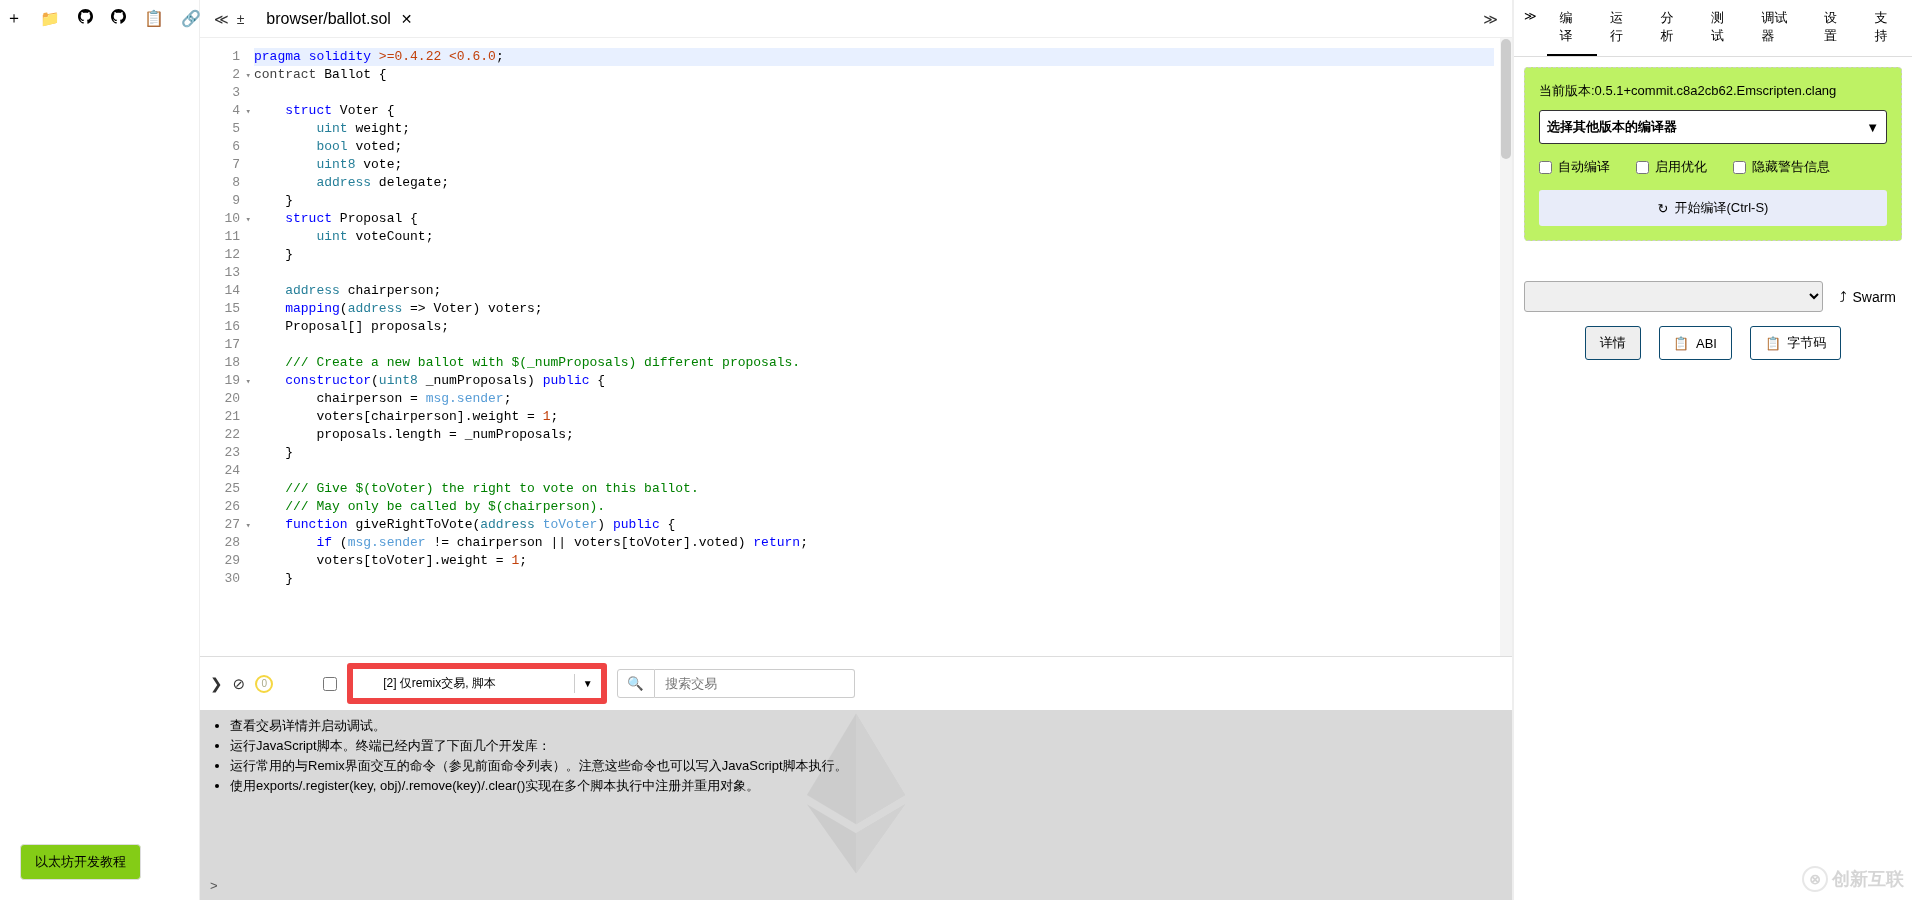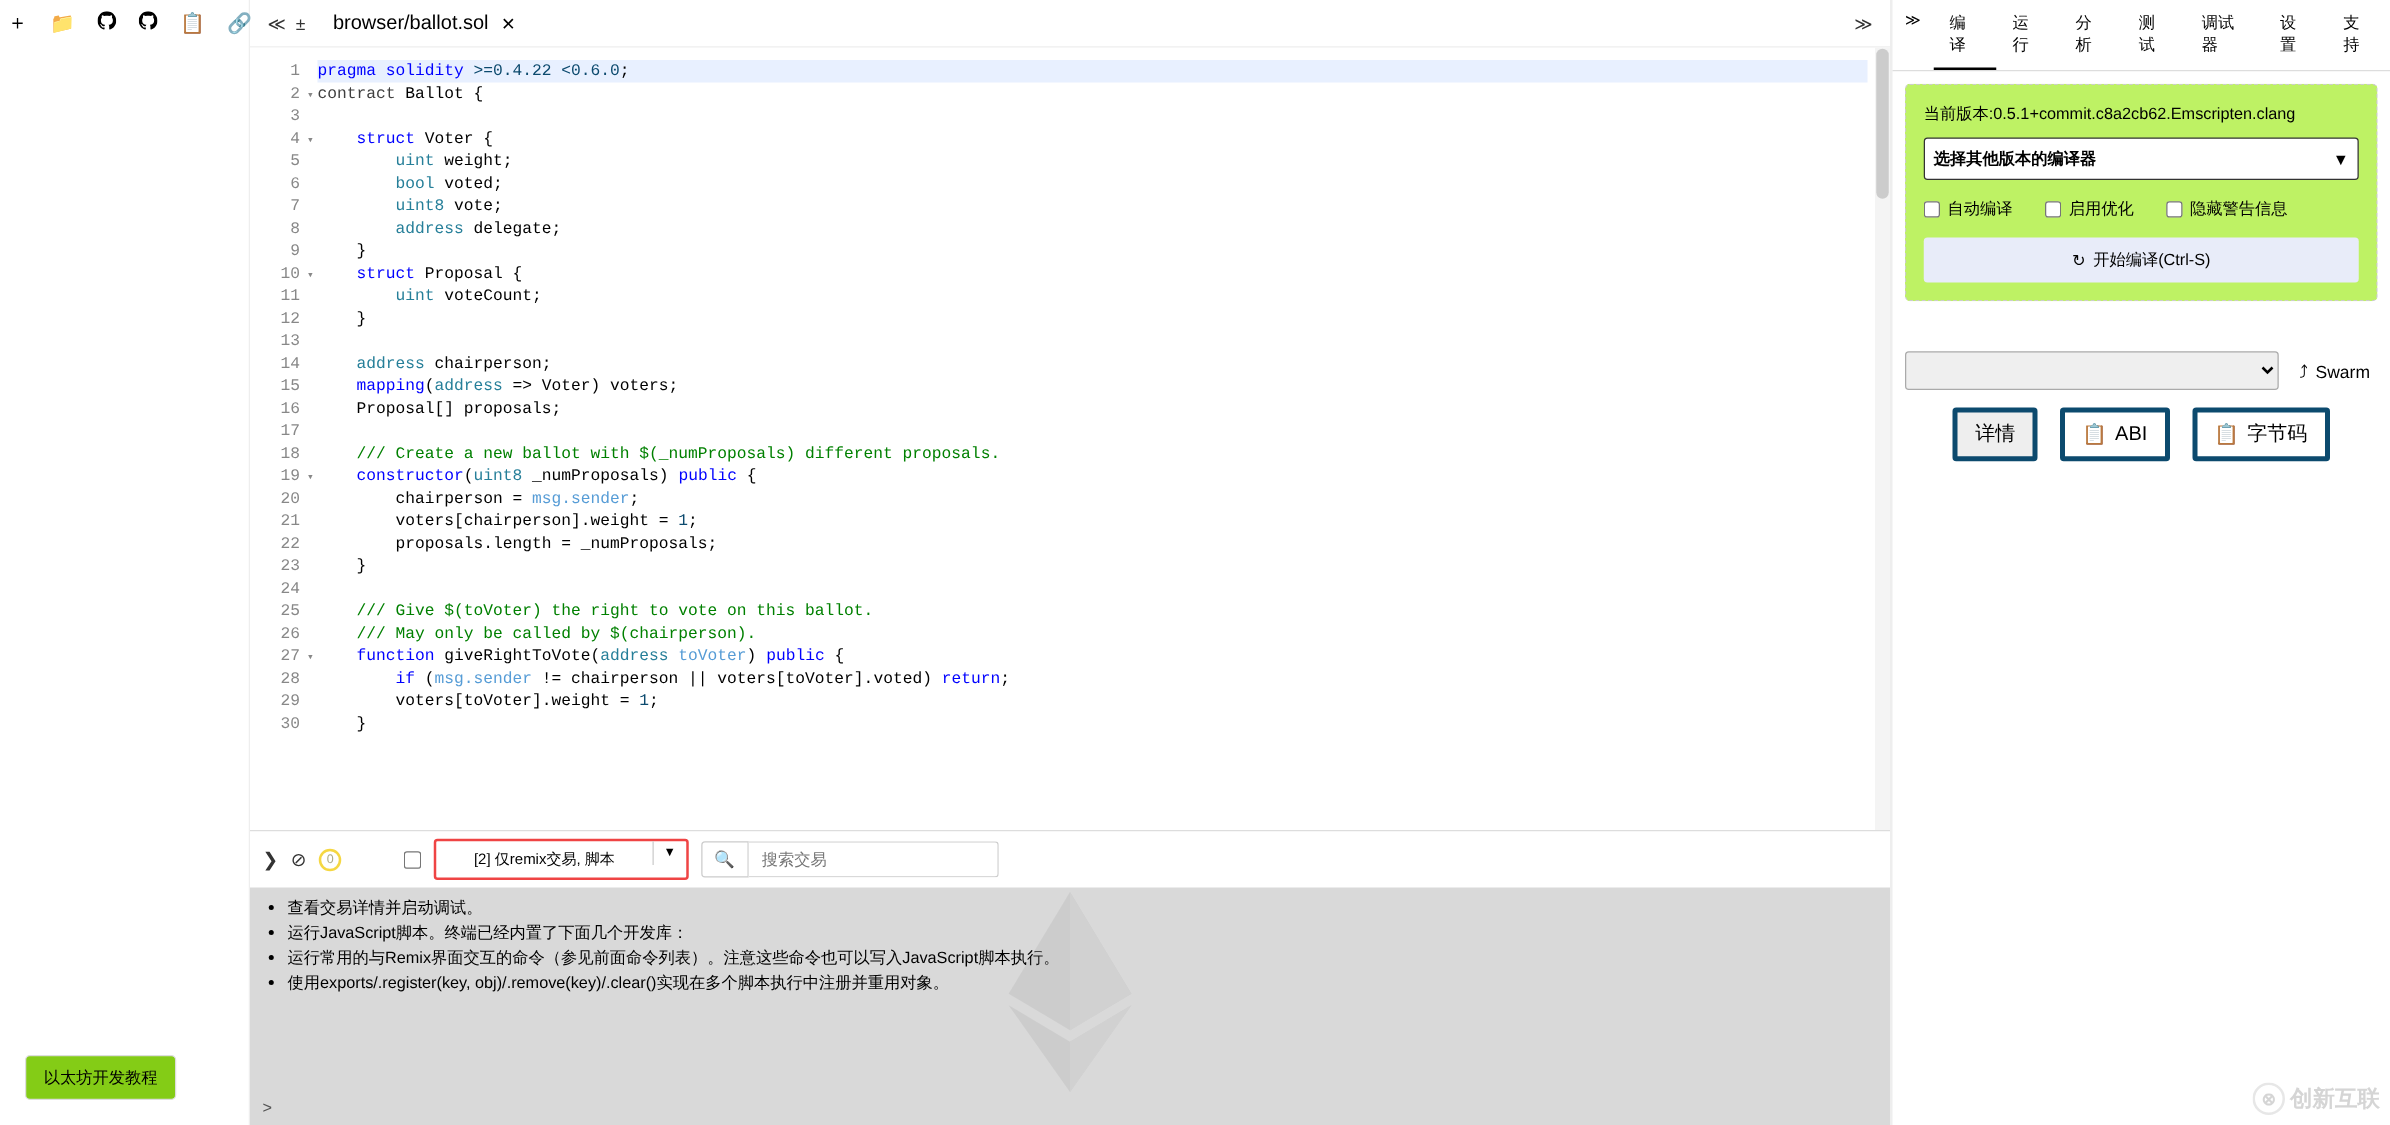--- a/index.html
+++ b/index.html
@@ -28,32 +28,32 @@
 .editor { flex: 1; display: flex; overflow: hidden; position: relative; }
 .gutter { width: 48px; background: #fff; text-align: right; color: #888; line-height: 18px; padding-top: 10px; user-select: none; }
 .gutter .ln { padding-right: 8px; position: relative; }
 .gutter .fold::after { content: "▾"; position: absolute; right: -3px; top: 1px; font-size: 9px; color: #888; }
 .code { flex: 1; padding: 10px 6px 10px 6px; line-height: 18px; white-space: pre; overflow: hidden; }
 .scrollbar { width: 12px; background: #f4f4f4; display: flex; flex-direction: column; }
 .scrollthumb { height: 120px; width: 10px; margin: 1px; background: #ccc; border-radius: 5px; }
 
 .kw { color: #0000ff; }
 .kw-contract { color: #404040; }
-.num { color: #0c4a6e; }
+.num { color: #c2410c; }
 .type { color: #267f99; }
 .cmt { color: #008000; }
 .builtin { color: #569cd6; }
 .hl-line { background: #e8f0ff; display: inline-block; width: 100%; }
 
 
 .term-bar { display: flex; align-items: center; gap: 10px; padding: 6px 10px; border-top: 1px solid #ddd; background: #fff; }
 .term-bar .ic { font-size: 15px; color: #333; cursor: pointer; }
 .term-bar .pending { border: 2px solid #f5d742; border-radius: 50%; width: 18px; height: 18px; display: inline-flex; align-items: center; justify-content: center; font-size: 10px; color: #aa8; }
 .term-bar input[type=checkbox] { width: 14px; height: 14px; }
-.term-filter { border: 2px solid #ef4444; border-radius: 3px; display: flex; align-items: flex-start; }
+.term-filter { border: 6px solid #ef4444; border-radius: 3px; display: flex; align-items: center; gap: 48px; }
 .term-filter .lbl { padding: 6px 30px; font-size: 12px; }
 .term-filter .dd { border-left: 1px solid #ccc; padding: 4px 8px; cursor: pointer; font-size: 10px; }
 .term-search { display: flex; }
 .term-search .sbtn { border: 1px solid #ccc; border-radius: 3px 0 0 3px; padding: 6px 10px; background: #fff; cursor: pointer; }
 .term-search input { border: 1px solid #ccc; border-left: none; border-radius: 0 3px 3px 0; padding: 6px 10px; width: 200px; font-size: 13px; }
 
 
 .terminal { background: #d9d9d9; color: #000; padding: 6px 10px; font-size: 13px; line-height: 1.55; overflow: hidden; height: 190px; position: relative; }
 .terminal ul { padding-left: 20px; }
 .terminal ul ul { padding-left: 30px; list-style: circle; }
@@ -71,21 +71,21 @@
 .rp-section { margin: 10px; padding: 14px; border: 1px dashed #ccc; border-radius: 4px; background: #bef264; }
 .rp-ver { font-size: 13px; margin-bottom: 10px; }
 .rp-select { width: 100%; padding: 7px; border: 1px solid #333; border-radius: 3px; font-size: 13px; font-weight: bold; background: #fff; display: flex; justify-content: space-between; align-items: center; cursor: pointer; }
 .rp-opts { display: flex; gap: 26px; margin: 14px 0; font-size: 13px; }
 .rp-opts label { display: flex; gap: 6px; align-items: center; }
 .rp-compile { width: 100%; padding: 9px; background: #e8ecf9; border: none; border-radius: 3px; font-size: 13px; cursor: pointer; display: flex; align-items: center; justify-content: center; gap: 6px; }
 .rp-contract-row { display: flex; gap: 10px; padding: 0 10px; margin-top: 30px; align-items: center; }
 .rp-contract-row select { flex: 1; padding: 6px; border: 1px solid #aaa; border-radius: 3px; }
 .rp-swarm { display: flex; align-items: center; gap: 6px; font-size: 14px; cursor: pointer; padding: 6px; }
 .rp-btnrow { display: flex; gap: 18px; padding: 14px 10px; justify-content: center; }
-.rp-btnrow button { padding: 7px 14px; border: 4px solid #0c4a6e; background: #fff; border-radius: 3px; font-size: 16px; cursor: pointer; display: flex; align-items: center; gap: 6px; }
+.rp-btnrow button { padding: 7px 14px; border: 1px solid #0c4a6e; background: #fff; border-radius: 3px; font-size: 13px; cursor: pointer; display: flex; align-items: center; gap: 6px; }
 .rp-btnrow button.primary { background: #eee; }
 
 .watermark { position: fixed; right: 8px; bottom: 8px; opacity: 0.35; font-size: 18px; font-weight: bold; color: #888; display: flex; align-items: center; gap: 4px; }
 .watermark .wm-ic { width: 26px; height: 26px; border-radius: 50%; border: 2px solid #bbb; display: inline-flex; align-items: center; justify-content: center; font-size: 14px; }
 </style>
 </head>
 <body>
 
 <div class="app">
 

